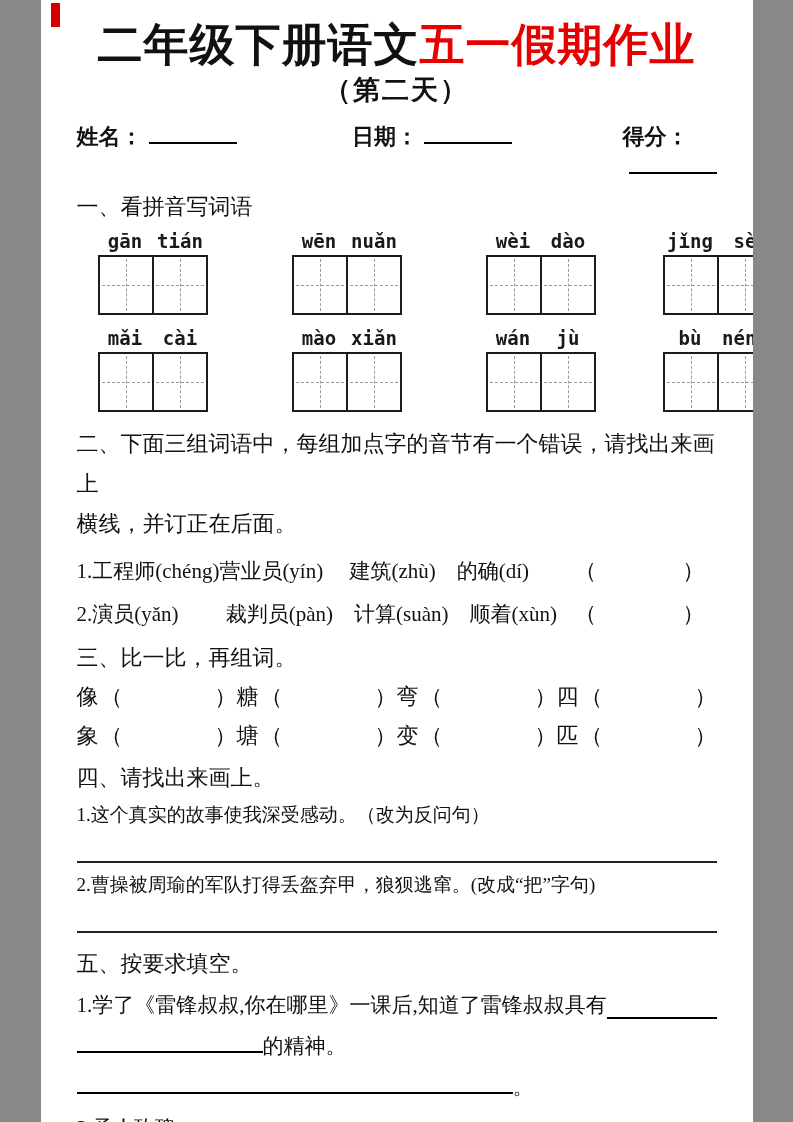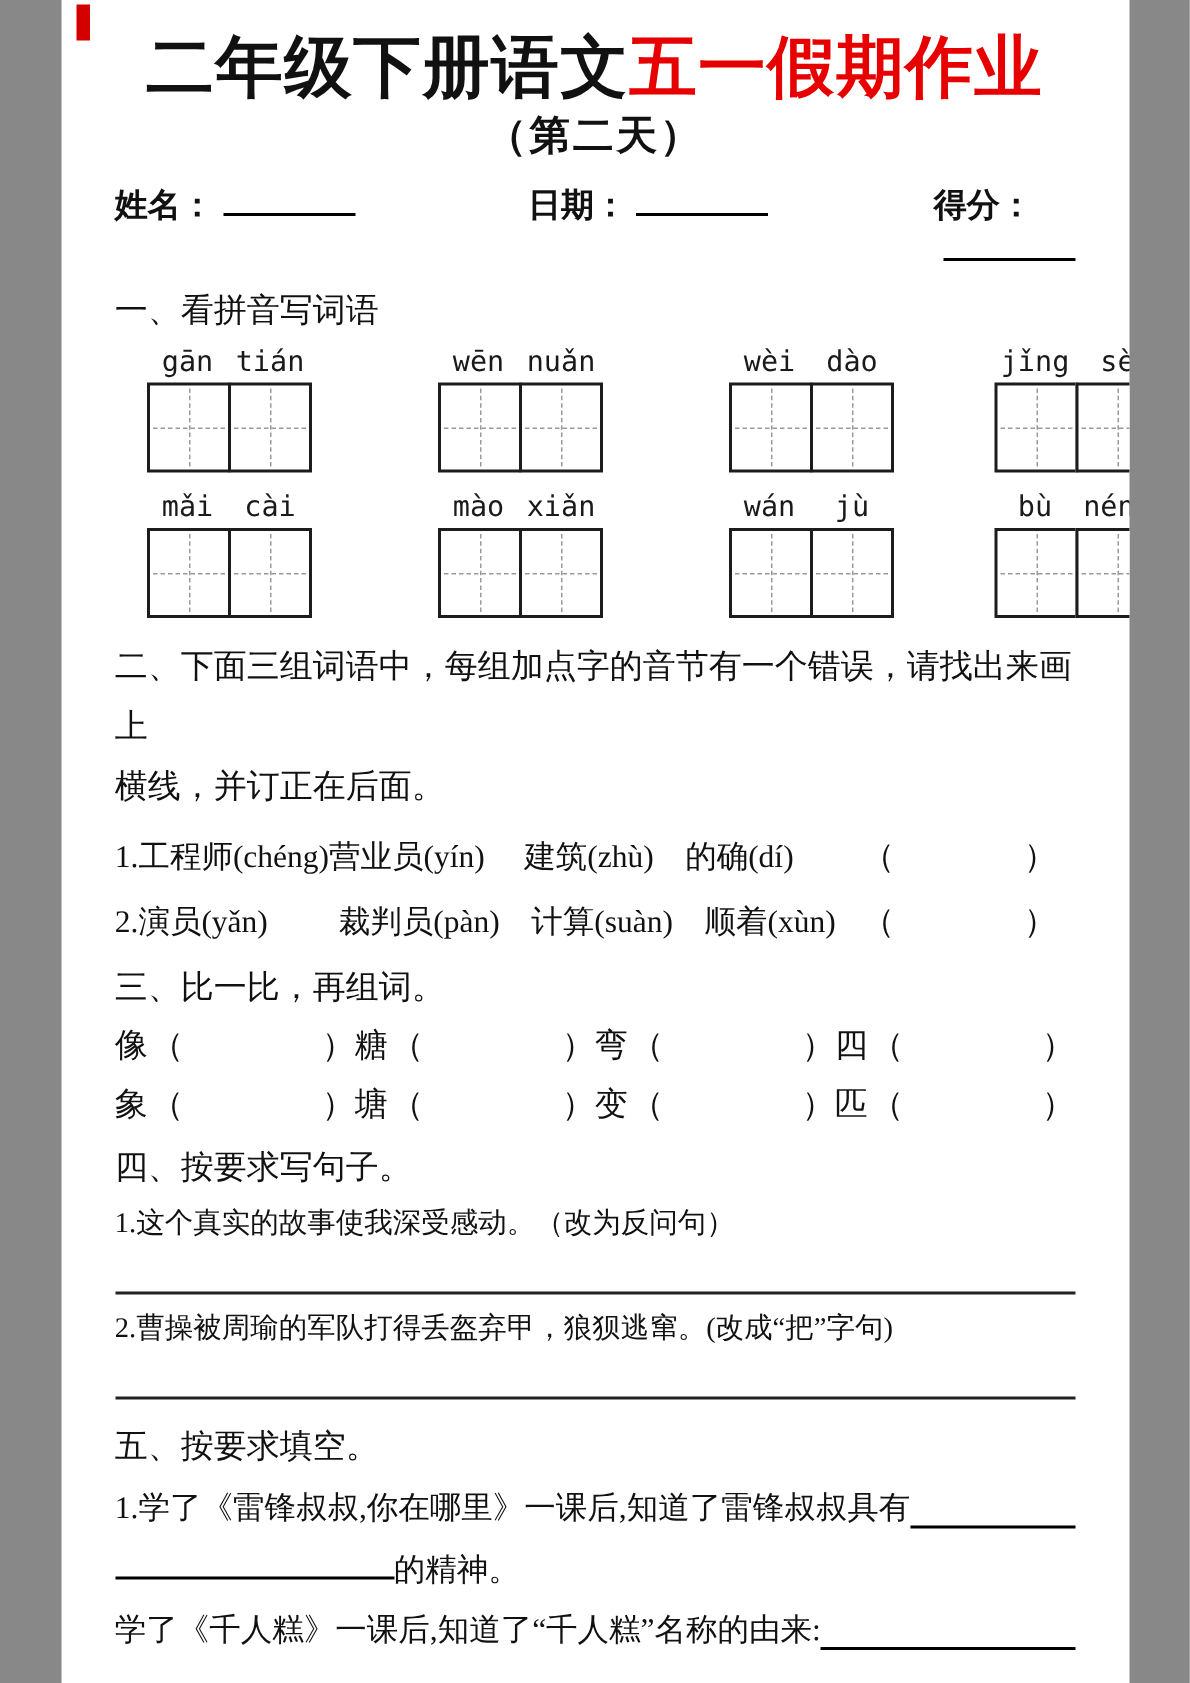--- a/index.html
+++ b/index.html
@@ -21,21 +21,21 @@
   .meta .blank { width:88px; margin-left:6px; }
 
   .h { font-size:22px; font-weight:normal; }
   .h-s1 { margin-top:12px; }
 
   .pg-row { display:flex; padding-left:21px; margin-top:8px; }
   .pg-row.second { margin-top:12px; }
   .pg-col { width:112px; }
   .pg-col.c2, .pg-col.c3 { margin-left:84px; }
   .pg-col.c4 { margin-left:67px; }
-  .syls { display:flex; }
+  .syls { display:flex;font-weight:bold; }
   .syl { flex:1; text-align:center; font-family:"DejaVu Sans Mono",monospace; font-size:19px; color:#1a1a1a; white-space:nowrap; }
   .pair { display:flex; margin-top:3px; }
   .box { width:52px; height:56px; border:2px solid #1c1c1c; position:relative; background:#fff; }
   .box + .box { margin-left:-2px; }
   .gv { position:absolute; left:50%; top:2px; bottom:2px; border-left:1px dashed #9a9a9a; }
   .gh { position:absolute; top:50%; left:2px; right:2px; border-top:1px dashed #9a9a9a; }
 
   .h-s2 { margin-top:12px; line-height:1.8; }
   .ex-line { font-size:21px; margin-top:13px; display:flex; align-items:baseline; white-space:pre-wrap; }
   .paren-group { margin-left:auto; margin-right:12px; display:flex; font-size:22px; }
@@ -269,37 +269,34 @@
         <span>）</span>
       </span>
     <span class="wcol">
         <span class="pc">匹</span>
         <span>（</span>
         <span class="pspace"></span>
         <span>）</span>
       </span>
   </div>
 
-  <div class="h h-s4">四、按要求写句子。</div>
+  <div class="h h-s4">四、请找出来画上。</div>
   <div class="s-item">1.这个真实的故事使我深受感动。（改为反问句）</div>
   <div class="ansline"></div>
   <div class="s-item">2.曹操被周瑜的军队打得丢盔弃甲，狼狈逃窜。(改成“把”字句)</div>
   <div class="ansline"></div>
 
   <div class="h h-s5">五、按要求填空。</div>
 
   <div class="fline">
     <span>1.学了《雷锋叔叔,你在哪里》一课后,知道了雷锋叔叔具有</span><span class="fill"></span>
   </div>
   <div class="fline">
     <span class="blank b-precision"></span><span>的精神。</span>
   </div>
   <div class="fline">
-    <span>学了《千人糕》一课后,知道了“千人糕”名称的由来:</span><span class="fill"></span>
-  </div>
-  <div class="fline">
     <span class="blank b-long"></span><span>。</span>
   </div>
   <div class="fline">
     <span>3.予人玫瑰,</span><span class="blank b-rose"></span><span>。</span>
   </div>
 
 </div>
 
 </body></html>

